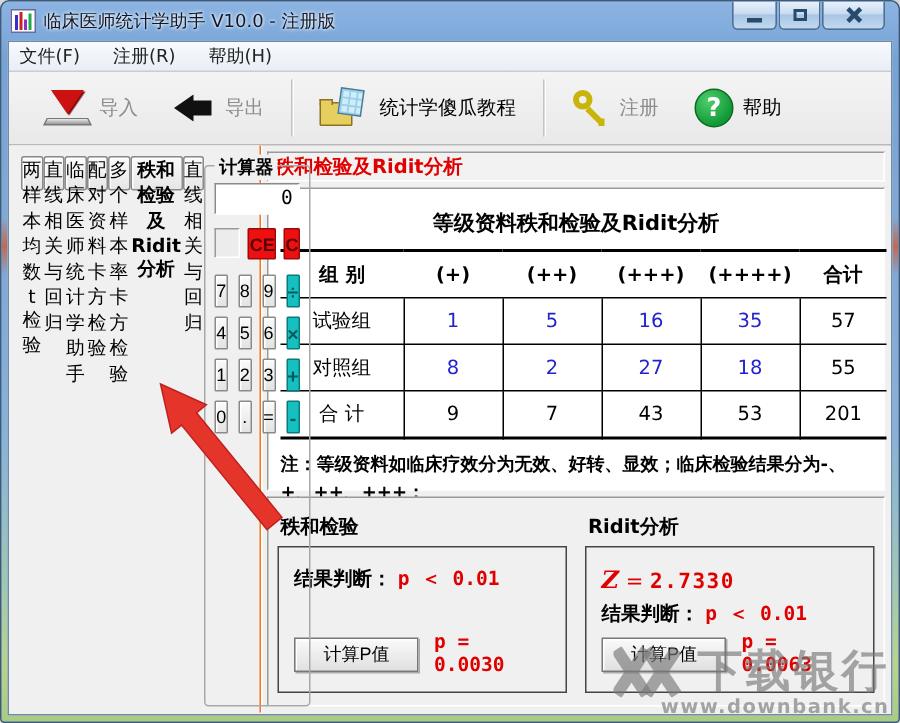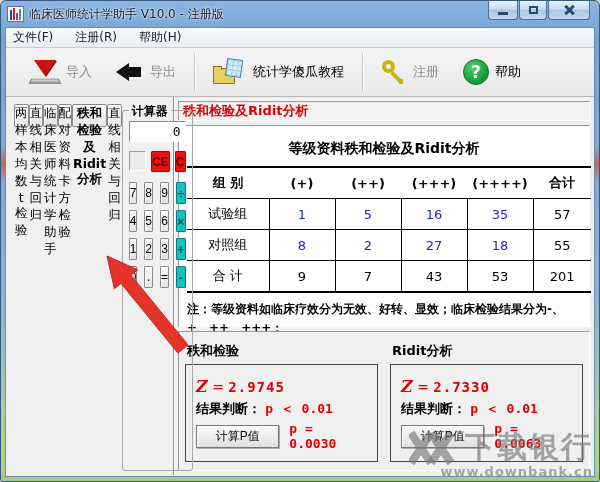--- a/index.html
+++ b/index.html
@@ -190,20 +190,21 @@
       </div>
     </div>
 
     <div class="content">
 
       <div class="sidebar">
         <button class="side-btn">两样本均数t检验</button>
         <button class="side-btn">直线相关与回归</button>
         <button class="side-btn">临床医师统计学助手</button>
         <button class="side-btn">配对资料卡方检验</button>
+        <button class="side-btn">多个样本率卡方检验</button>
         <button class="side-btn active">秩和检验及Ridit分析</button>
         <button class="side-btn">直线相关与回归</button>
 
         <div class="calc-group">
           <span class="calc-legend">计算器</span>
           <input class="calc-display" readonly="" value="0" style="">
           <div class="calc-row2">
             <span class="calc-mem"></span>
             <button class="calc-key danger">CE</button>
             <button class="calc-key danger">C</button>
@@ -276,25 +277,20 @@
             <div>注：等级资料如临床疗效分为无效、好转、显效；临床检验结果分为-、+、++、+++；</div>
             <div>疼痛等症状的严重程度分为无疼痛、轻度、中度、重度等。</div>
           </div>
         </div>
 
         <div class="results-panel">
 
           <div class="result-group">
             <div class="group-label">秩和检验</div>
             <div class="group-box">
-              <div class="z-line">
-                <span class="z-sym">Z</span>
-                <span>=</span>
-                <span class="z-val">2.9745</span>
-              </div>
               <div class="judge-line">
                 <span class="judge-label">结果判断：</span>
                 <span class="judge-val">p ＜ 0.01</span>
               </div>
               <div class="pcalc-row">
                 <button class="pcalc-btn">计算P值</button>
                 <span class="p-val">p = 0.0030</span>
               </div>
             </div>
           </div>

